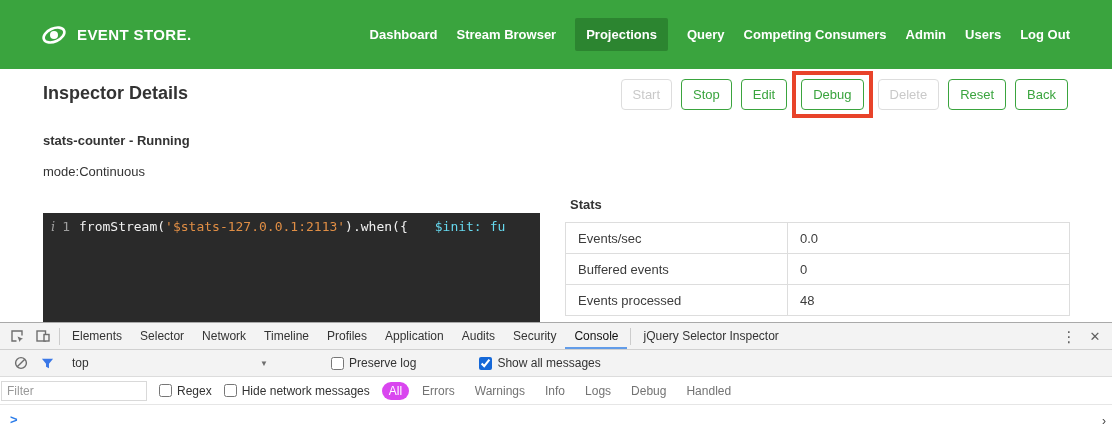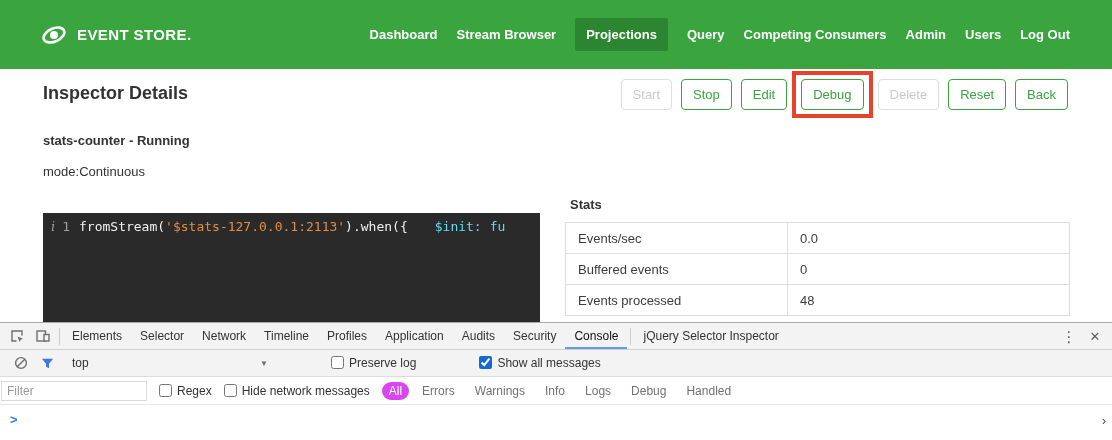--- a/index.html
+++ b/index.html
@@ -81,21 +81,21 @@
   .dt-spacer { flex: 1; }
   .dt-menu-dots { font-size: 15px; color: #5f5f5f; line-height: 1; }
   .dt-close { font-size: 13px; color: #5f5f5f; line-height: 1; }
 
   .dt-toolbar {
     height: 27px; background: #f3f3f3; border-bottom: 1px solid #dcdcdc;
     display: flex; align-items: center; padding: 0 8px;
   }
   .frame-select { width: 196px; margin-left: 12px; display: flex; align-items: center; justify-content: space-between; cursor: pointer; }
   .frame-caret { font-size: 8px; color: #6e6e6e; }
-  .dt-check { display: flex; align-items: flex-start; gap: 5px; margin-left: 16px; cursor: pointer; white-space: nowrap; padding-left: 47px; }
+  .dt-check { display: flex; align-items: flex-end; gap: 5px; margin-left: 16px; cursor: pointer; white-space: nowrap; padding-left: 47px; }
   .dt-check input { width: 13px; height: 13px; margin: 0; accent-color: #1568d8; }
 
   .dt-filterbar {
     height: 28px; background: #fff; border-bottom: 1px solid #e6e6e6;
     display: flex; align-items: center; padding: 0 8px 0 1px;
   }
   .filter-input {
     width: 146px; height: 20px; border: 1px solid #d9d9d9; font-size: 12px;
     padding: 0 5px; color: #333; font-family: inherit; outline: none;
   }

